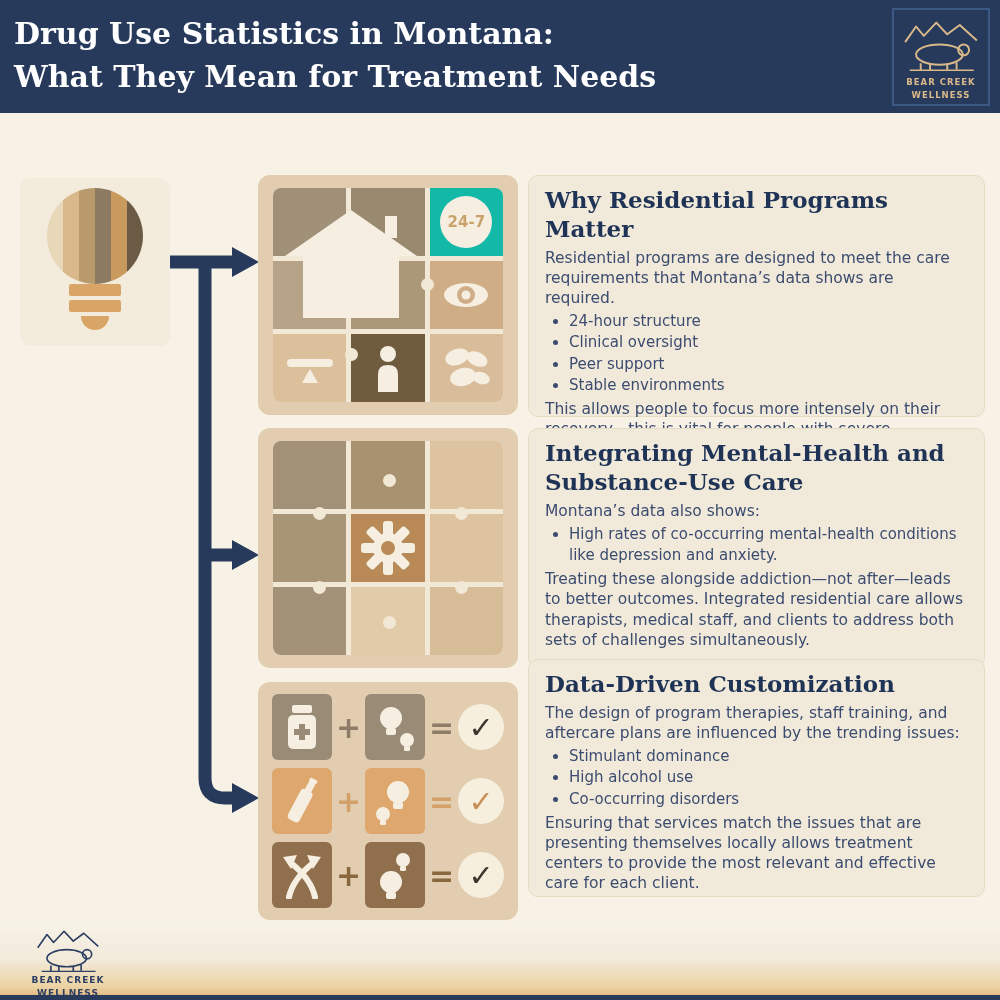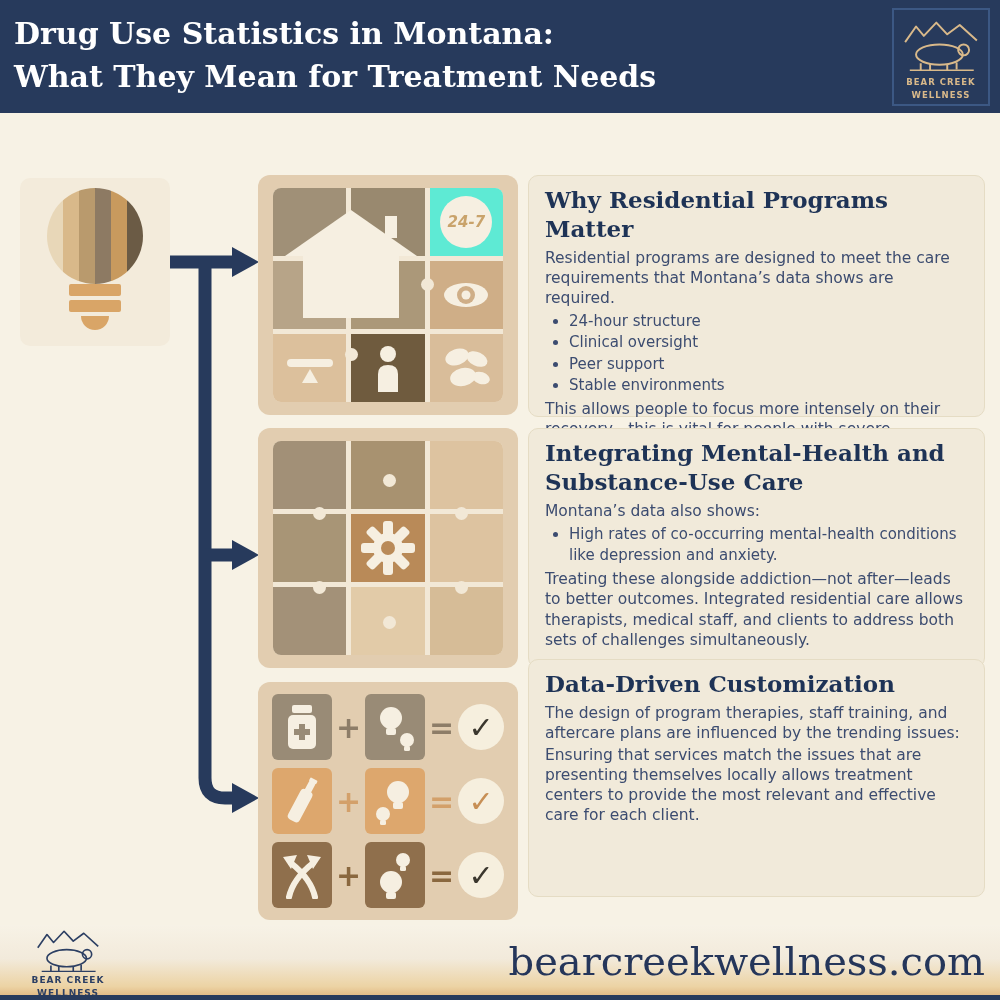--- a/index.html
+++ b/index.html
@@ -161,21 +161,21 @@
     <path d="M205 555 H234" stroke="#273a5c" stroke-width="13" fill="none"></path>
     <polygon points="232,247 259,262 232,277" fill="#273a5c"></polygon>
     <polygon points="232,540 259,555 232,570" fill="#273a5c"></polygon>
     <polygon points="232,783 259,798 232,813" fill="#273a5c"></polygon>
   </svg>
 
   <div class="pcard pcard1">
     <div class="pgrid">
       <div class="ptile" style="background: rgb(160, 144, 119);"></div>
       <div class="ptile" style="background: rgb(153, 137, 111);"></div>
-      <div class="ptile" style="background: #5eead4; font-style: italic;">
+      <div class="ptile" style="background: #14b8a6;">
         <div class="badge-247">24-7</div>
       </div>
       <div class="ptile" style="background: rgb(183, 164, 136);"></div>
       <div class="ptile" style="background: rgb(171, 152, 121);"></div>
       <div class="ptile" style="background: rgb(207, 174, 135);">
         <svg width="48" height="30" viewBox="0 0 48 30">
           <ellipse cx="24" cy="15" rx="22" ry="12" fill="#f6efe1"></ellipse>
           <circle cx="24" cy="15" r="9" fill="#cfae87"></circle>
           <circle cx="24" cy="15" r="4.5" fill="#f6efe1"></circle>
         </svg>
@@ -333,31 +333,35 @@
         <div class="op" style="color: rgb(138, 104, 63);">=</div>
         <div class="check-circle" style="color: rgb(59, 55, 46);">✓</div>
       </div>
 
     </div>
   </div>
 
   <div class="panel panel3">
     <h2>Data-Driven Customization</h2>
     <p>The design of program therapies, staff training, and aftercare plans are influenced by the trending issues:</p>
+    <ul>
+      <li>Stimulant dominance</li>
+      <li>High alcohol use</li>
+      <li>Co-occurring disorders</li>
+    </ul>
     <p>Ensuring that services match the issues that are presenting themselves locally allows treatment centers to provide the most relevant and effective care for each client.</p>
   </div>
 
   <div class="footer"></div>
   <div class="footer-logo">
     <svg class="footer-logo-art" viewBox="0 0 100 70">
       <path d="M4 30 L18 10 L28 22 L44 5 L58 20 L74 8 L96 28" fill="none" stroke="#2c3f63" stroke-width="2.5" stroke-linejoin="round"></path>
       <ellipse cx="48" cy="46" rx="30" ry="13" fill="none" stroke="#2c3f63" stroke-width="2.5"></ellipse>
       <circle cx="79" cy="40" r="7" fill="none" stroke="#2c3f63" stroke-width="2.5"></circle>
       <path d="M24 57 L24 66 M36 58 L36 67 M58 58 L58 67 M70 56 L70 65" stroke="#2c3f63" stroke-width="2.5"></path>
       <path d="M10 66 H92" stroke="#2c3f63" stroke-width="2"></path>
     </svg>
     <div class="footer-logo-text">BEAR CREEK
 WELLNESS</div>
   </div>
-  <div class="footer-site">bearcreekwellness.com</div>
   <div class="footer-bar"></div>
 
 </div>
 
 </body></html>

